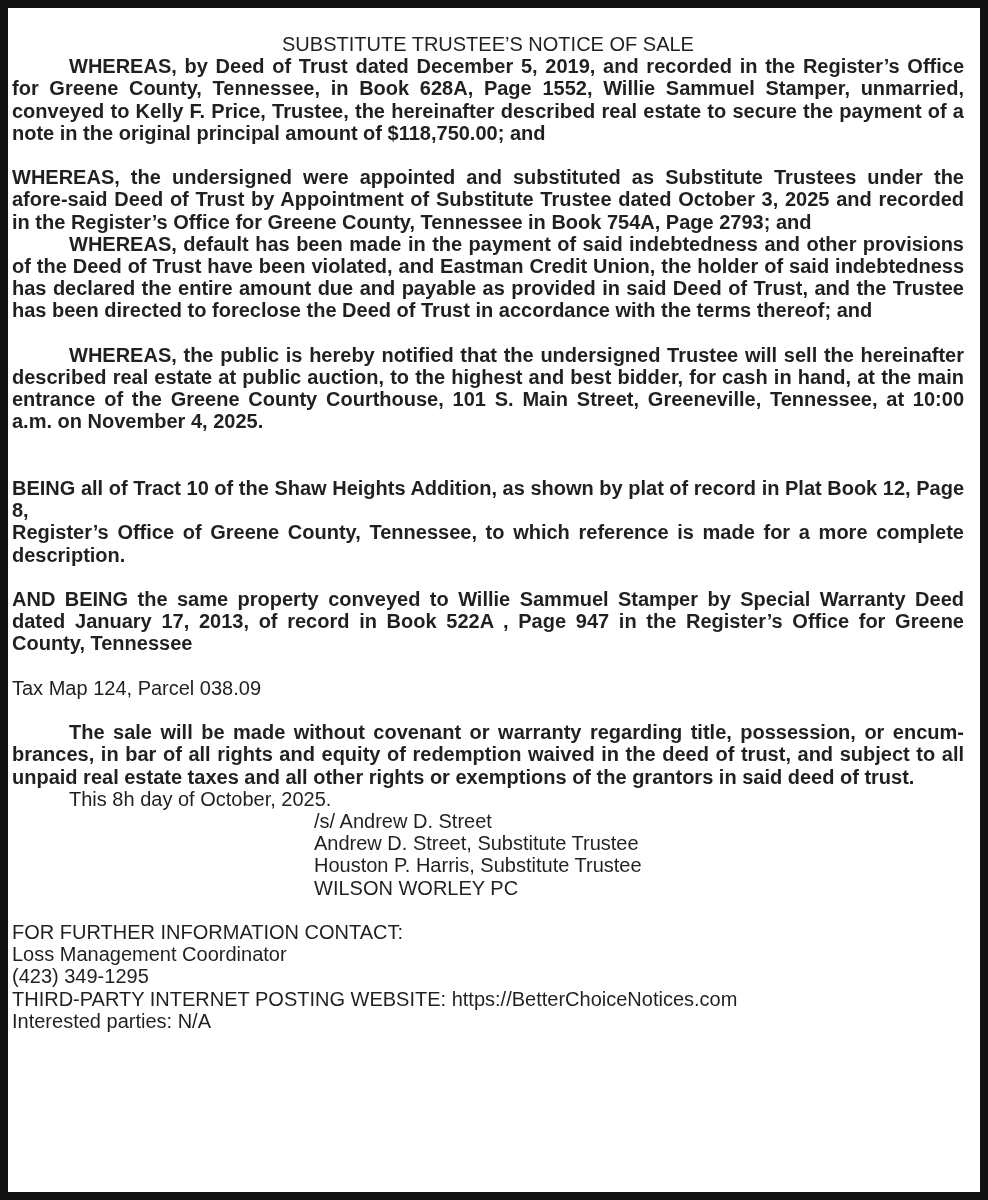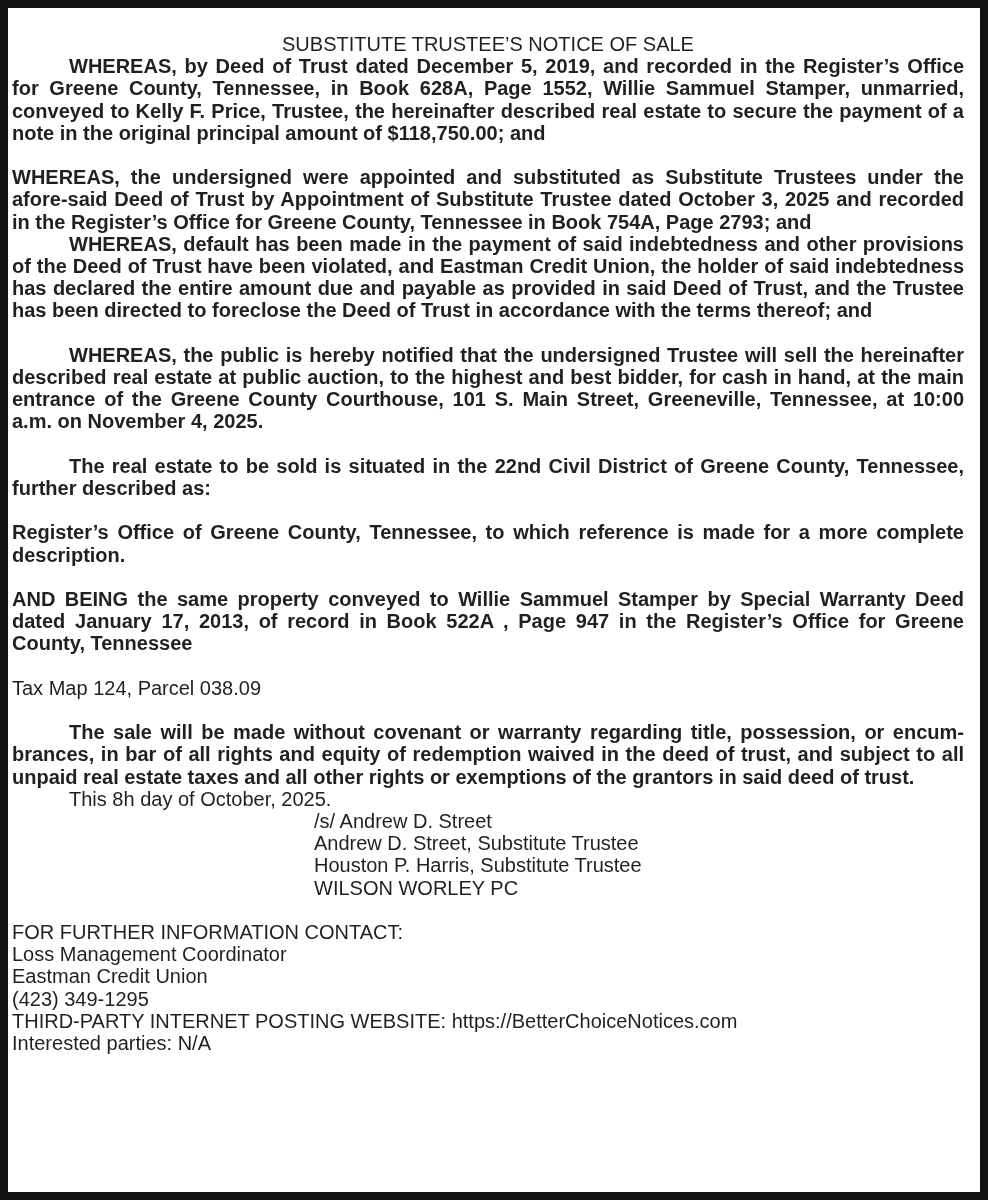--- a/index.html
+++ b/index.html
@@ -62,24 +62,24 @@
   <p class="para flush">WHEREAS, the undersigned were appointed and substituted as Substitute Trustees under the afore-said Deed of Trust by Appointment of Substitute Trustee dated October 3, 2025 and recorded in the Register’s Office for Greene County, Tennessee in Book 754A, Page 2793; and</p>
 
   <p class="para">WHEREAS, default has been made in the payment of said indebtedness and other provisions of the Deed of Trust have been violated, and Eastman Credit Union, the holder of said indebtedness has declared the entire amount due and payable as provided in said Deed of Trust, and the Trustee has been directed to foreclose the Deed of Trust in accordance with the terms thereof; and</p>
 
   <div class="spacer"></div>
 
   <p class="para">WHEREAS, the public is hereby notified that the undersigned Trustee will sell the hereinafter described real estate at public auction, to the highest and best bidder, for cash in hand, at the main entrance of the Greene County Courthouse, 101 S. Main Street, Greeneville, Tennessee, at 10:00 a.m. on November 4, 2025.</p>
 
   <div class="spacer"></div>
 
-  <p class="para">The real estate to be sold is situated in the 22nd Civil District of Greene County, Tennessee, further described as:</p>
 
   <div class="spacer"></div>
 
+  <p class="para flush">BEING all of Tract 10 of the Shaw Heights Addition, as shown by plat of record in Plat Book 12, Page 8,</p>
 
   <p class="para flush">Register’s Office of Greene County, Tennessee, to which reference is made for a more complete description.</p>
 
   <div class="spacer"></div>
 
   <p class="para flush">AND BEING the same property conveyed to Willie Sammuel Stamper by Special Warranty Deed dated January 17, 2013, of record in Book 522A , Page 947 in the Register’s Office for Greene County, Tennessee</p>
 
   <div class="spacer"></div>
 
   <div class="line">Tax Map 124, Parcel 038.09</div>
@@ -93,18 +93,17 @@
 
   <div class="sig">/s/ Andrew D. Street</div>
   <div class="sig">Andrew D. Street, Substitute Trustee</div>
   <div class="sig">Houston P. Harris, Substitute Trustee</div>
   <div class="sig">WILSON WORLEY PC</div>
 
   <div class="spacer"></div>
 
   <div class="line">FOR FURTHER INFORMATION CONTACT:</div>
   <div class="line">Loss Management Coordinator</div>
-  <div class="line">Eastman Credit Union</div>
   <div class="line">(423) 349-1295</div>
   <div class="line">THIRD-PARTY INTERNET POSTING WEBSITE: https://BetterChoiceNotices.com</div>
   <div class="line">Interested parties: N/A</div>
 
 </div>
 
 </body></html>

